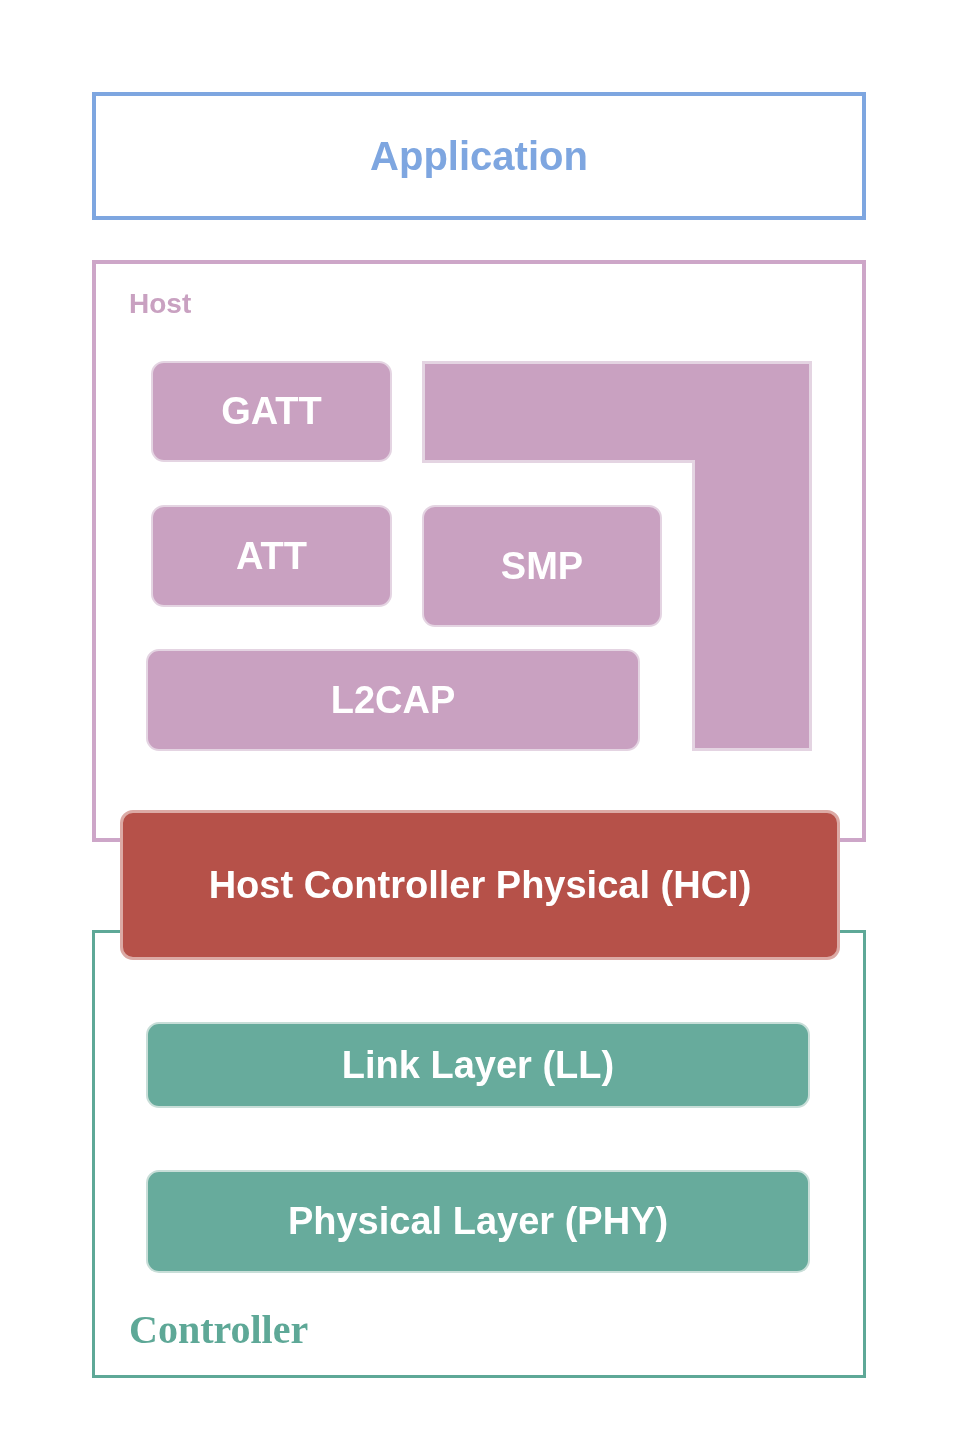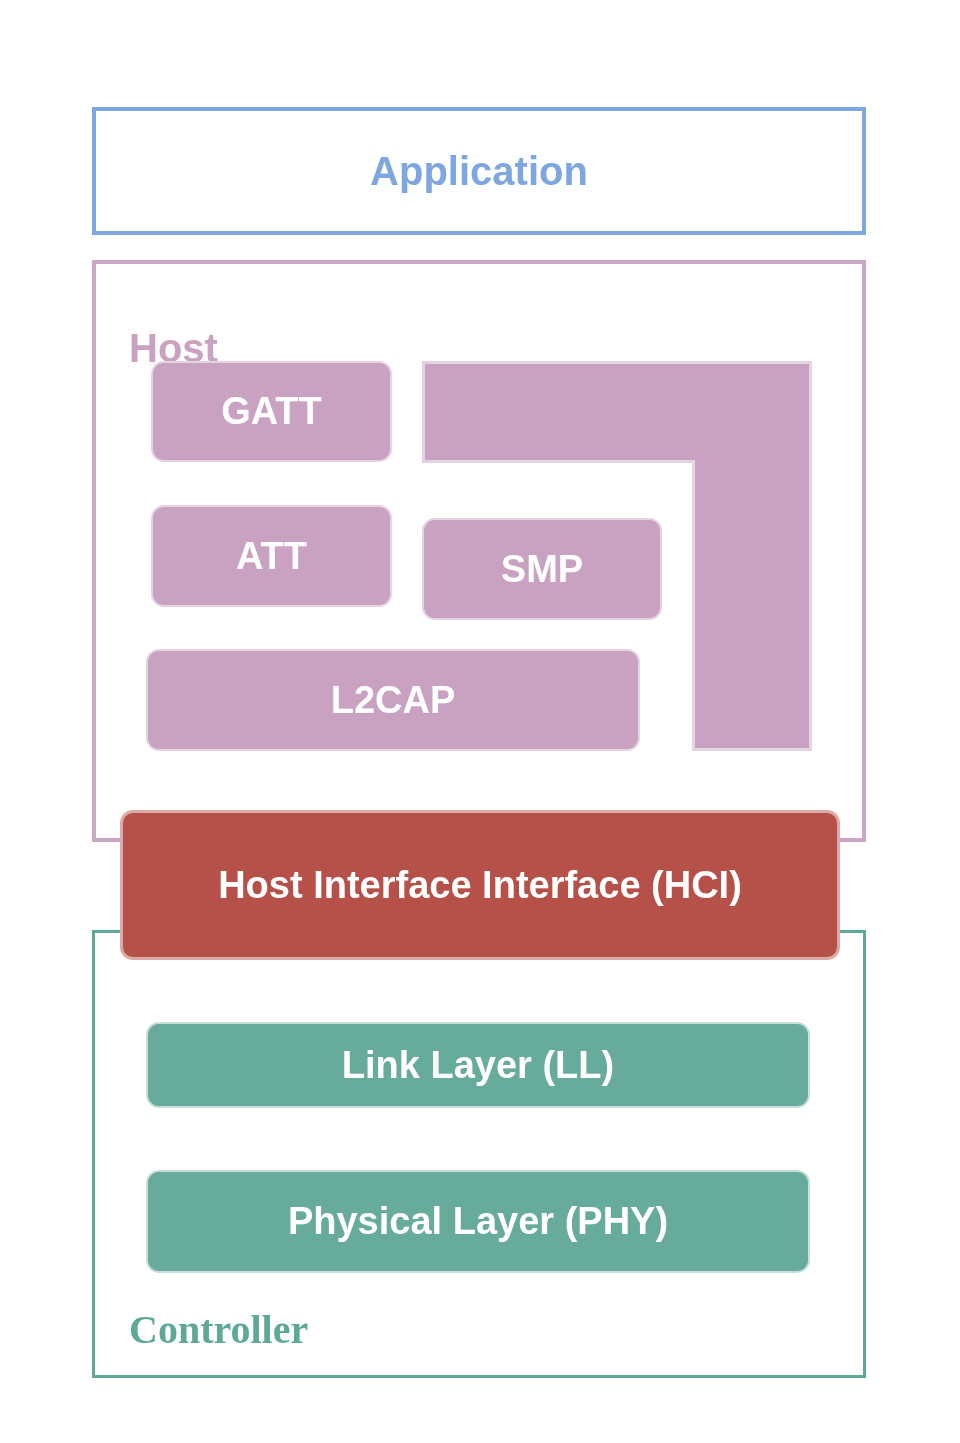--- a/index.html
+++ b/index.html
@@ -15,35 +15,35 @@
     background: #ffffff;
     overflow: hidden;
   }
   .abs { position: absolute; box-sizing: border-box; }
 
   
   .app-box {
     left: 92px; top: 92px; width: 774px; height: 128px;
     border: 4px solid var(--application-blue, #7ea6e0);
     background: #ffffff;
-    display: flex; align-items: center; justify-content: center; margin-top: 15px;
+    display: flex; align-items: center; justify-content: center;
   }
   .app-label {
     color: var(--application-blue, #7ea6e0);
     font-size: 40px; font-weight: 700;
   }
   .host-box {
     left: 92px; top: 260px; width: 774px; height: 582px;
     border: 4px solid var(--host-pink-border, #cda6c8);
     background: #ffffff;
   }
   .host-label {
     position: absolute; left: 33px; top: 19px;
     color: var(--host-pink, #c9a1c1);
-    font-size: 40px; font-weight: 700; line-height: 42px; margin-top: 44px;
+    font-size: 28px; font-weight: 700; line-height: 42px;
   }
   .controller-box {
     left: 92px; top: 930px; width: 774px; height: 448px;
     border: 3px solid var(--controller-teal-border, #5ea897);
     background: #ffffff;
   }
   .controller-label {
     position: absolute; left: 34px; bottom: 24px;
     color: var(--controller-teal-border, #5ea897);
     font-size: 40px; font-weight: 700; line-height: 42px; font-family: Liberation Serif, serif;
@@ -60,21 +60,21 @@
   .pink {
     background: var(--host-pink, #c9a1c1);
     border: 2px solid var(--pink-edge, #e4d4e2);
   }
   .teal {
     background: var(--controller-teal-fill, #67ab9c);
     border: 2px solid var(--teal-edge, #c8ded8);
   }
   .gatt  { left: 151px; top: 361px; width: 241px; height: 101px; }
   .att   { left: 151px; top: 505px; width: 241px; height: 102px; }
-  .smp   { left: 422px; top: 518px; width: 240px; height: 102px; }
+  .smp   { left: 422px; top: 505px; width: 240px; height: 122px; }
   .l2cap { left: 146px; top: 649px; width: 494px; height: 102px; }
 
   
   .gap-shape { left: 422px; top: 361px; width: 390px; height: 390px; z-index: 2; }
   .gap-shape path {
     fill: var(--host-pink, #c9a1c1);
     stroke: var(--pink-edge, #e4d4e2);
     stroke-width: 3;
   }
   .gap-label {
@@ -117,15 +117,15 @@
   <div class="abs block pink smp">SMP</div>
   <div class="abs block pink l2cap">L2CAP</div>
 
   <div class="abs controller-box">
     <span class="controller-label">Controller</span>
   </div>
 
   <div class="abs block teal ll">Link Layer (LL)</div>
   <div class="abs block teal phy">Physical Layer (PHY)</div>
 
-  <div class="abs block hci">Host Interface Interface (HCI)</div>
+  <div class="abs block hci">Host Controller Physical (HCI)</div>
 
 </div>
 
 </body></html>

